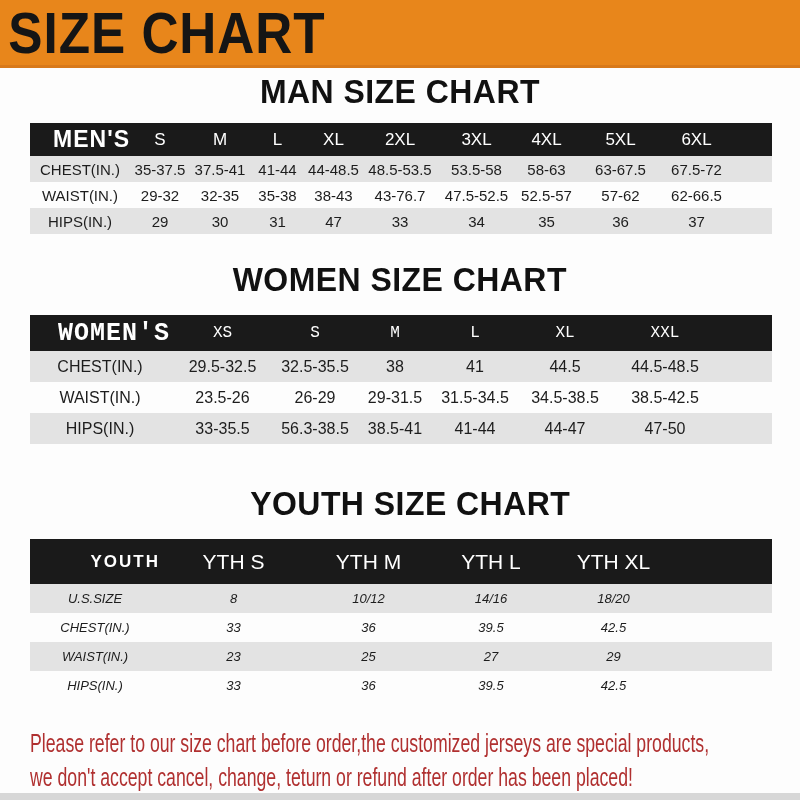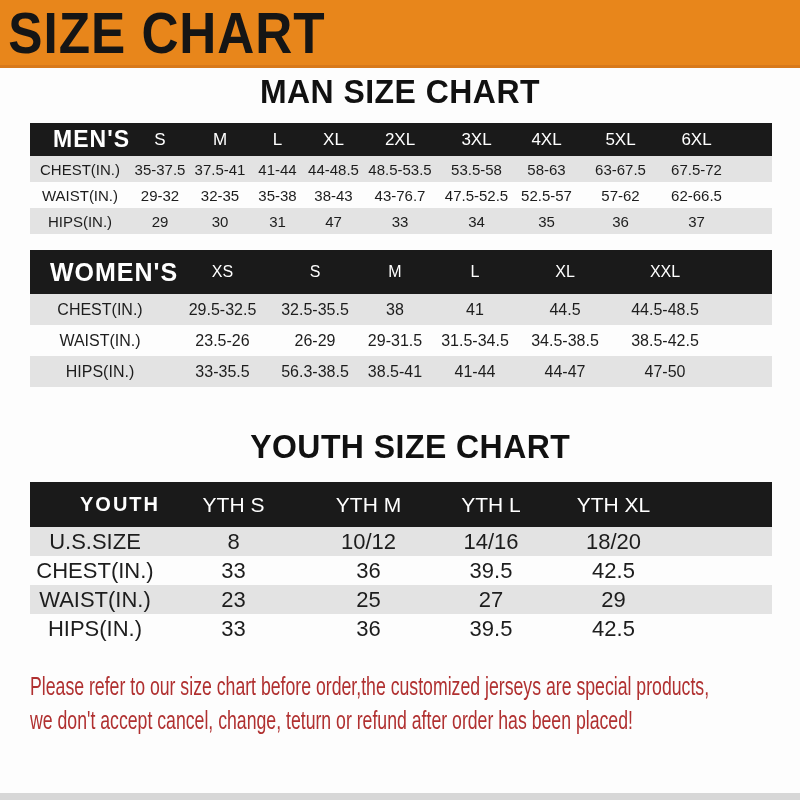--- a/index.html
+++ b/index.html
@@ -49,29 +49,29 @@
   th.corner { text-align:right; padding-left:20px; font-weight:bold; }
   td { text-align:center; color:#1d1d1d; padding:0; }
   tbody tr:nth-child(odd)  { background:#e3e3e3; }
   tbody tr:nth-child(even) { background:#fdfdfd; }
 
   .men-table thead tr { height:33px; }
   .men-table th       { font-size:17px; }
   .men-table th.corner{ font-size:23px; letter-spacing:1px; }
   .men-table td       { height:26px; font-size:15px; }
 
-  .women-table thead tr { height:44px; }
+  .women-table thead tr { height:36px;font-family:Liberation Mono, monospace; }
   .women-table th       { font-size:16px; }
   .women-table th.corner{ font-size:25px; letter-spacing:1px; }
   .women-table td       { height:31px; font-size:16px; }
 
   .youth-table thead tr { height:45px; }
   .youth-table th       { font-size:21px; }
-  .youth-table th.corner{ font-size:20px; letter-spacing:2px; }
-  .youth-table td       { height:29px; font-size:22px; }
+  .youth-table th.corner{ font-size:17px; letter-spacing:2px; }
+  .youth-table td       { height:29px; font-size:13px;font-style:italic; }
 
   
   .footer-note { margin:26px 0 0 30px; color:#B03030; }
   .footer-line {
     white-space:nowrap;
     font-size:26px; line-height:34px;
     transform:scaleX(0.68); transform-origin:0 50%;
   }
   .bottom-strip {
     position:absolute; bottom:0; left:0;
@@ -155,20 +155,23 @@
         <td>33</td>
         <td>34</td>
         <td>35</td>
         <td>36</td>
         <td>37</td>
         <td></td>
       </tr>
     </tbody>
   </table>
 
+  <div class="section-title women-title">
+    <span class="title-text">WOMEN SIZE CHART</span>
+  </div>
   <table class="women-table">
     <colgroup>
       <col style="width:140px">
         <col style="width:105px">
         <col style="width:80px">
         <col style="width:80px">
       <col style="width:80px">
         <col style="width:100px">
         <col style="width:100px">
         <col style="width:57px">

